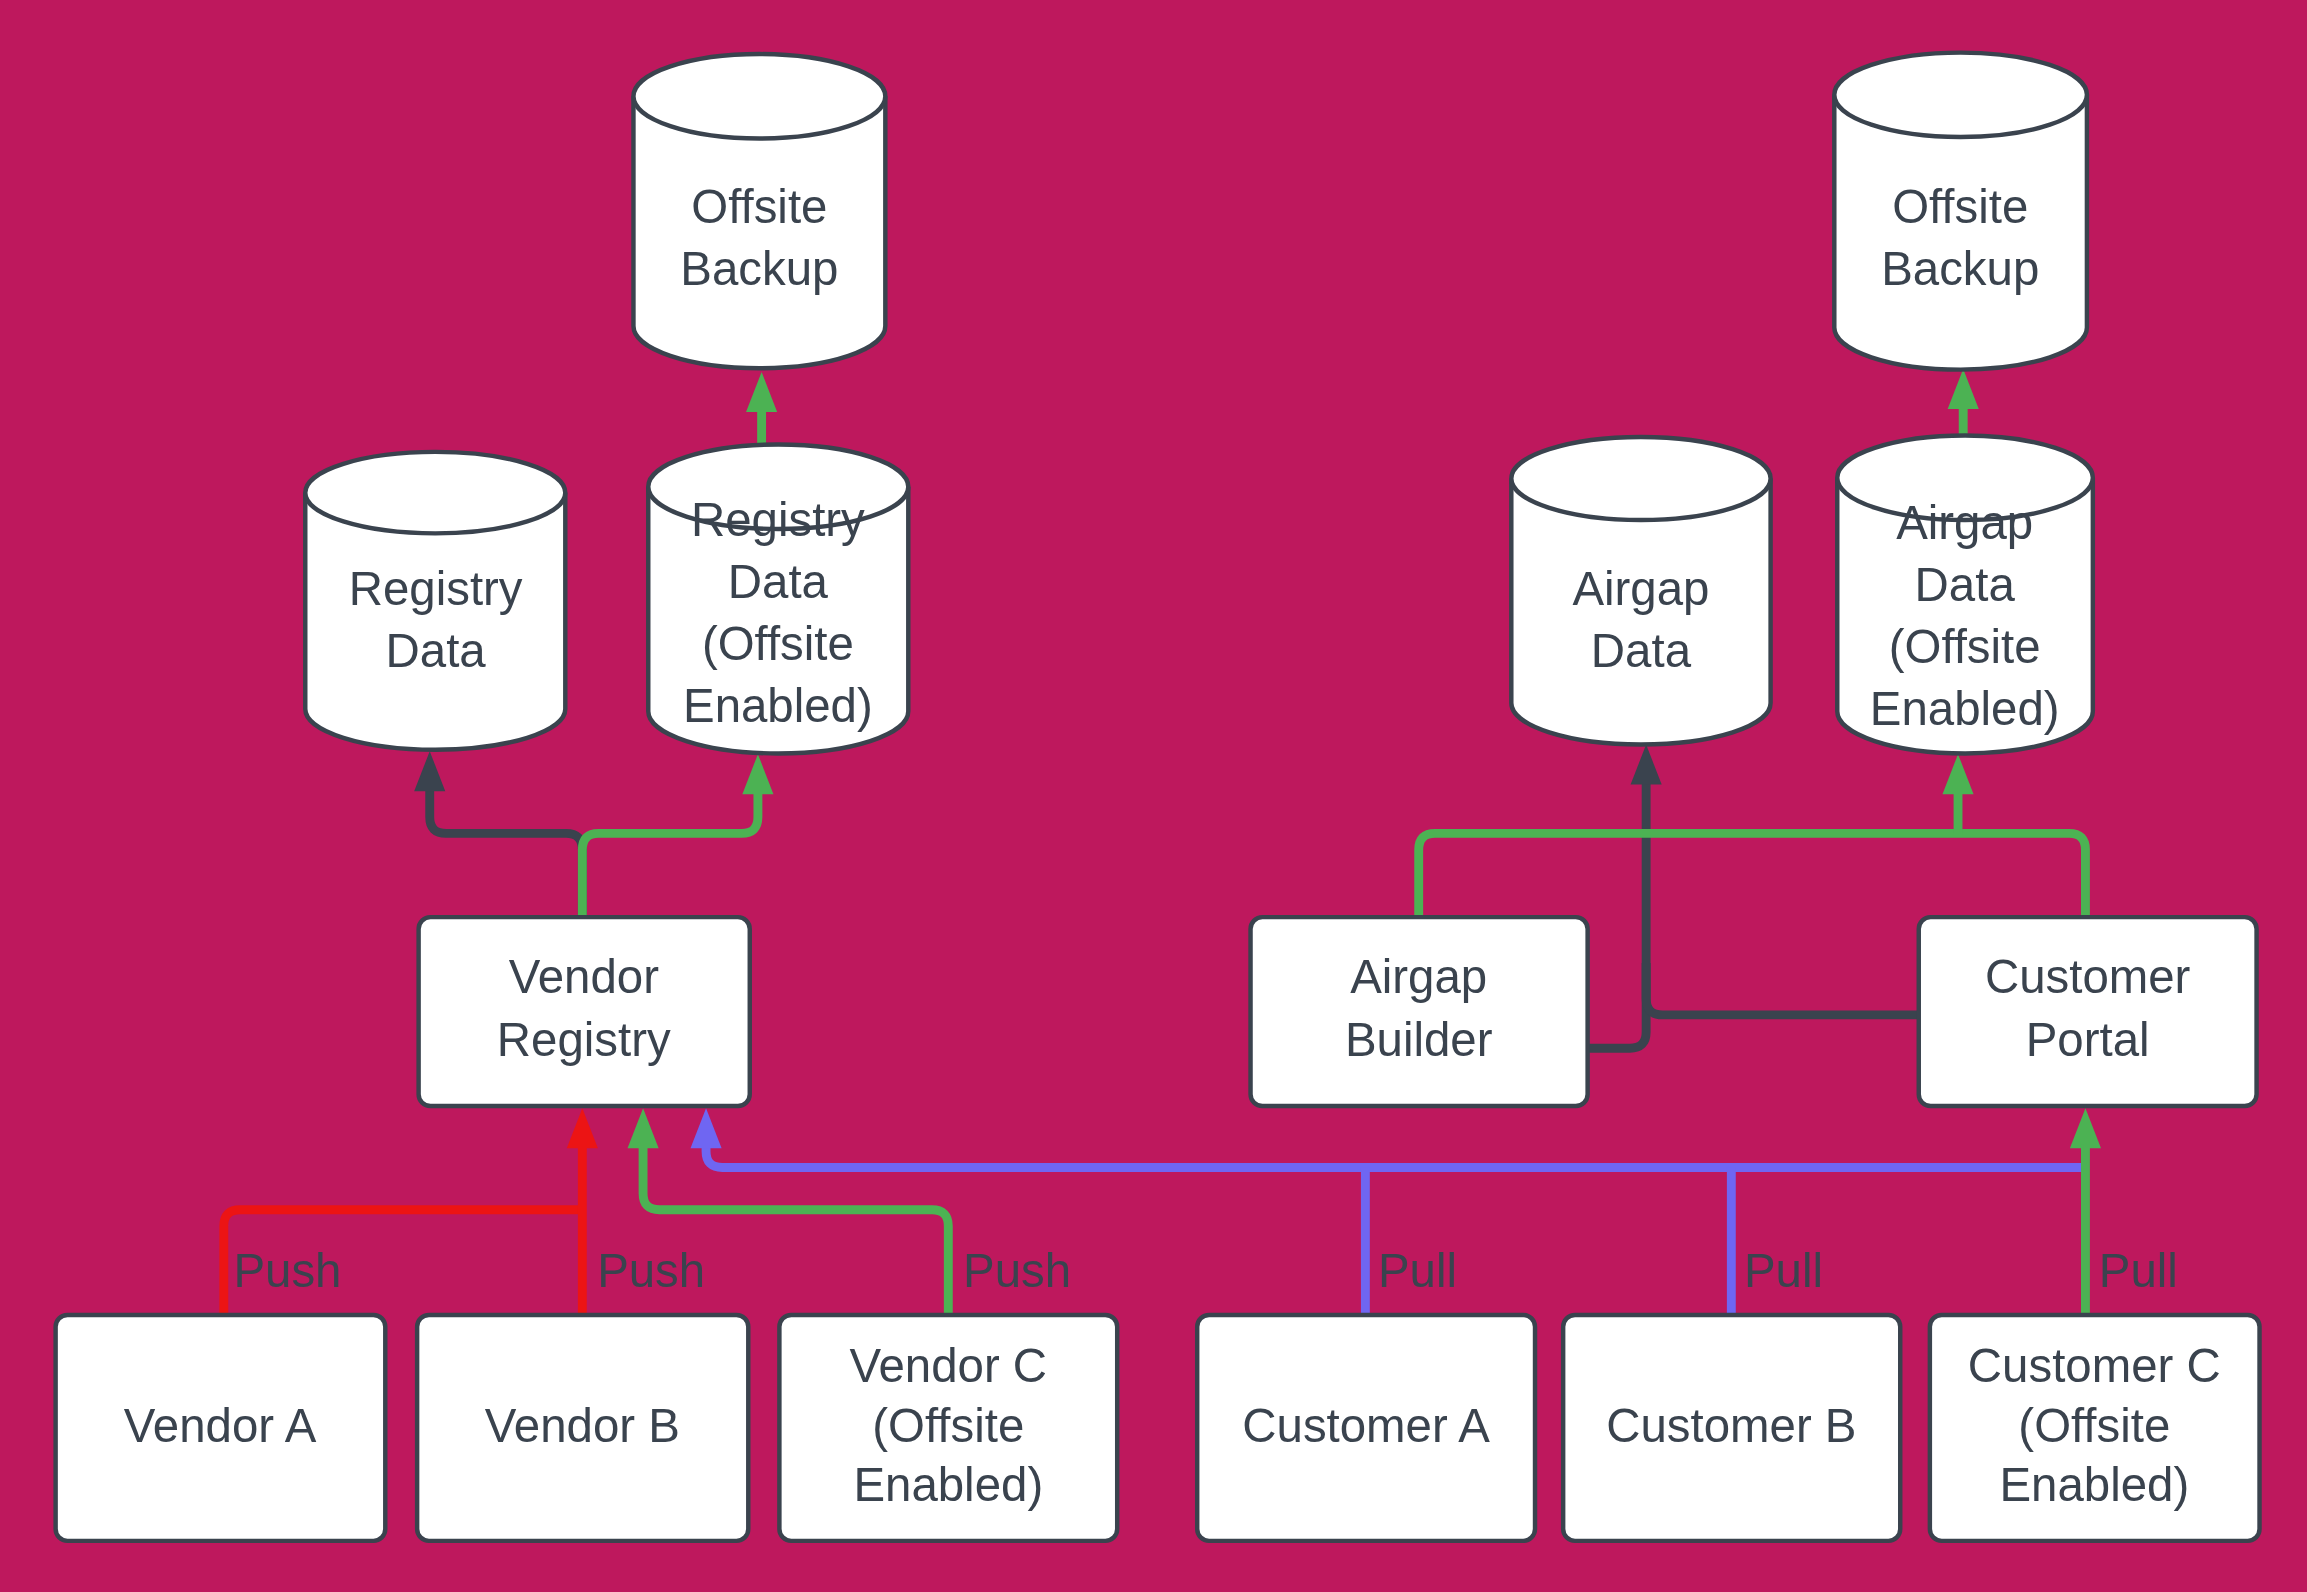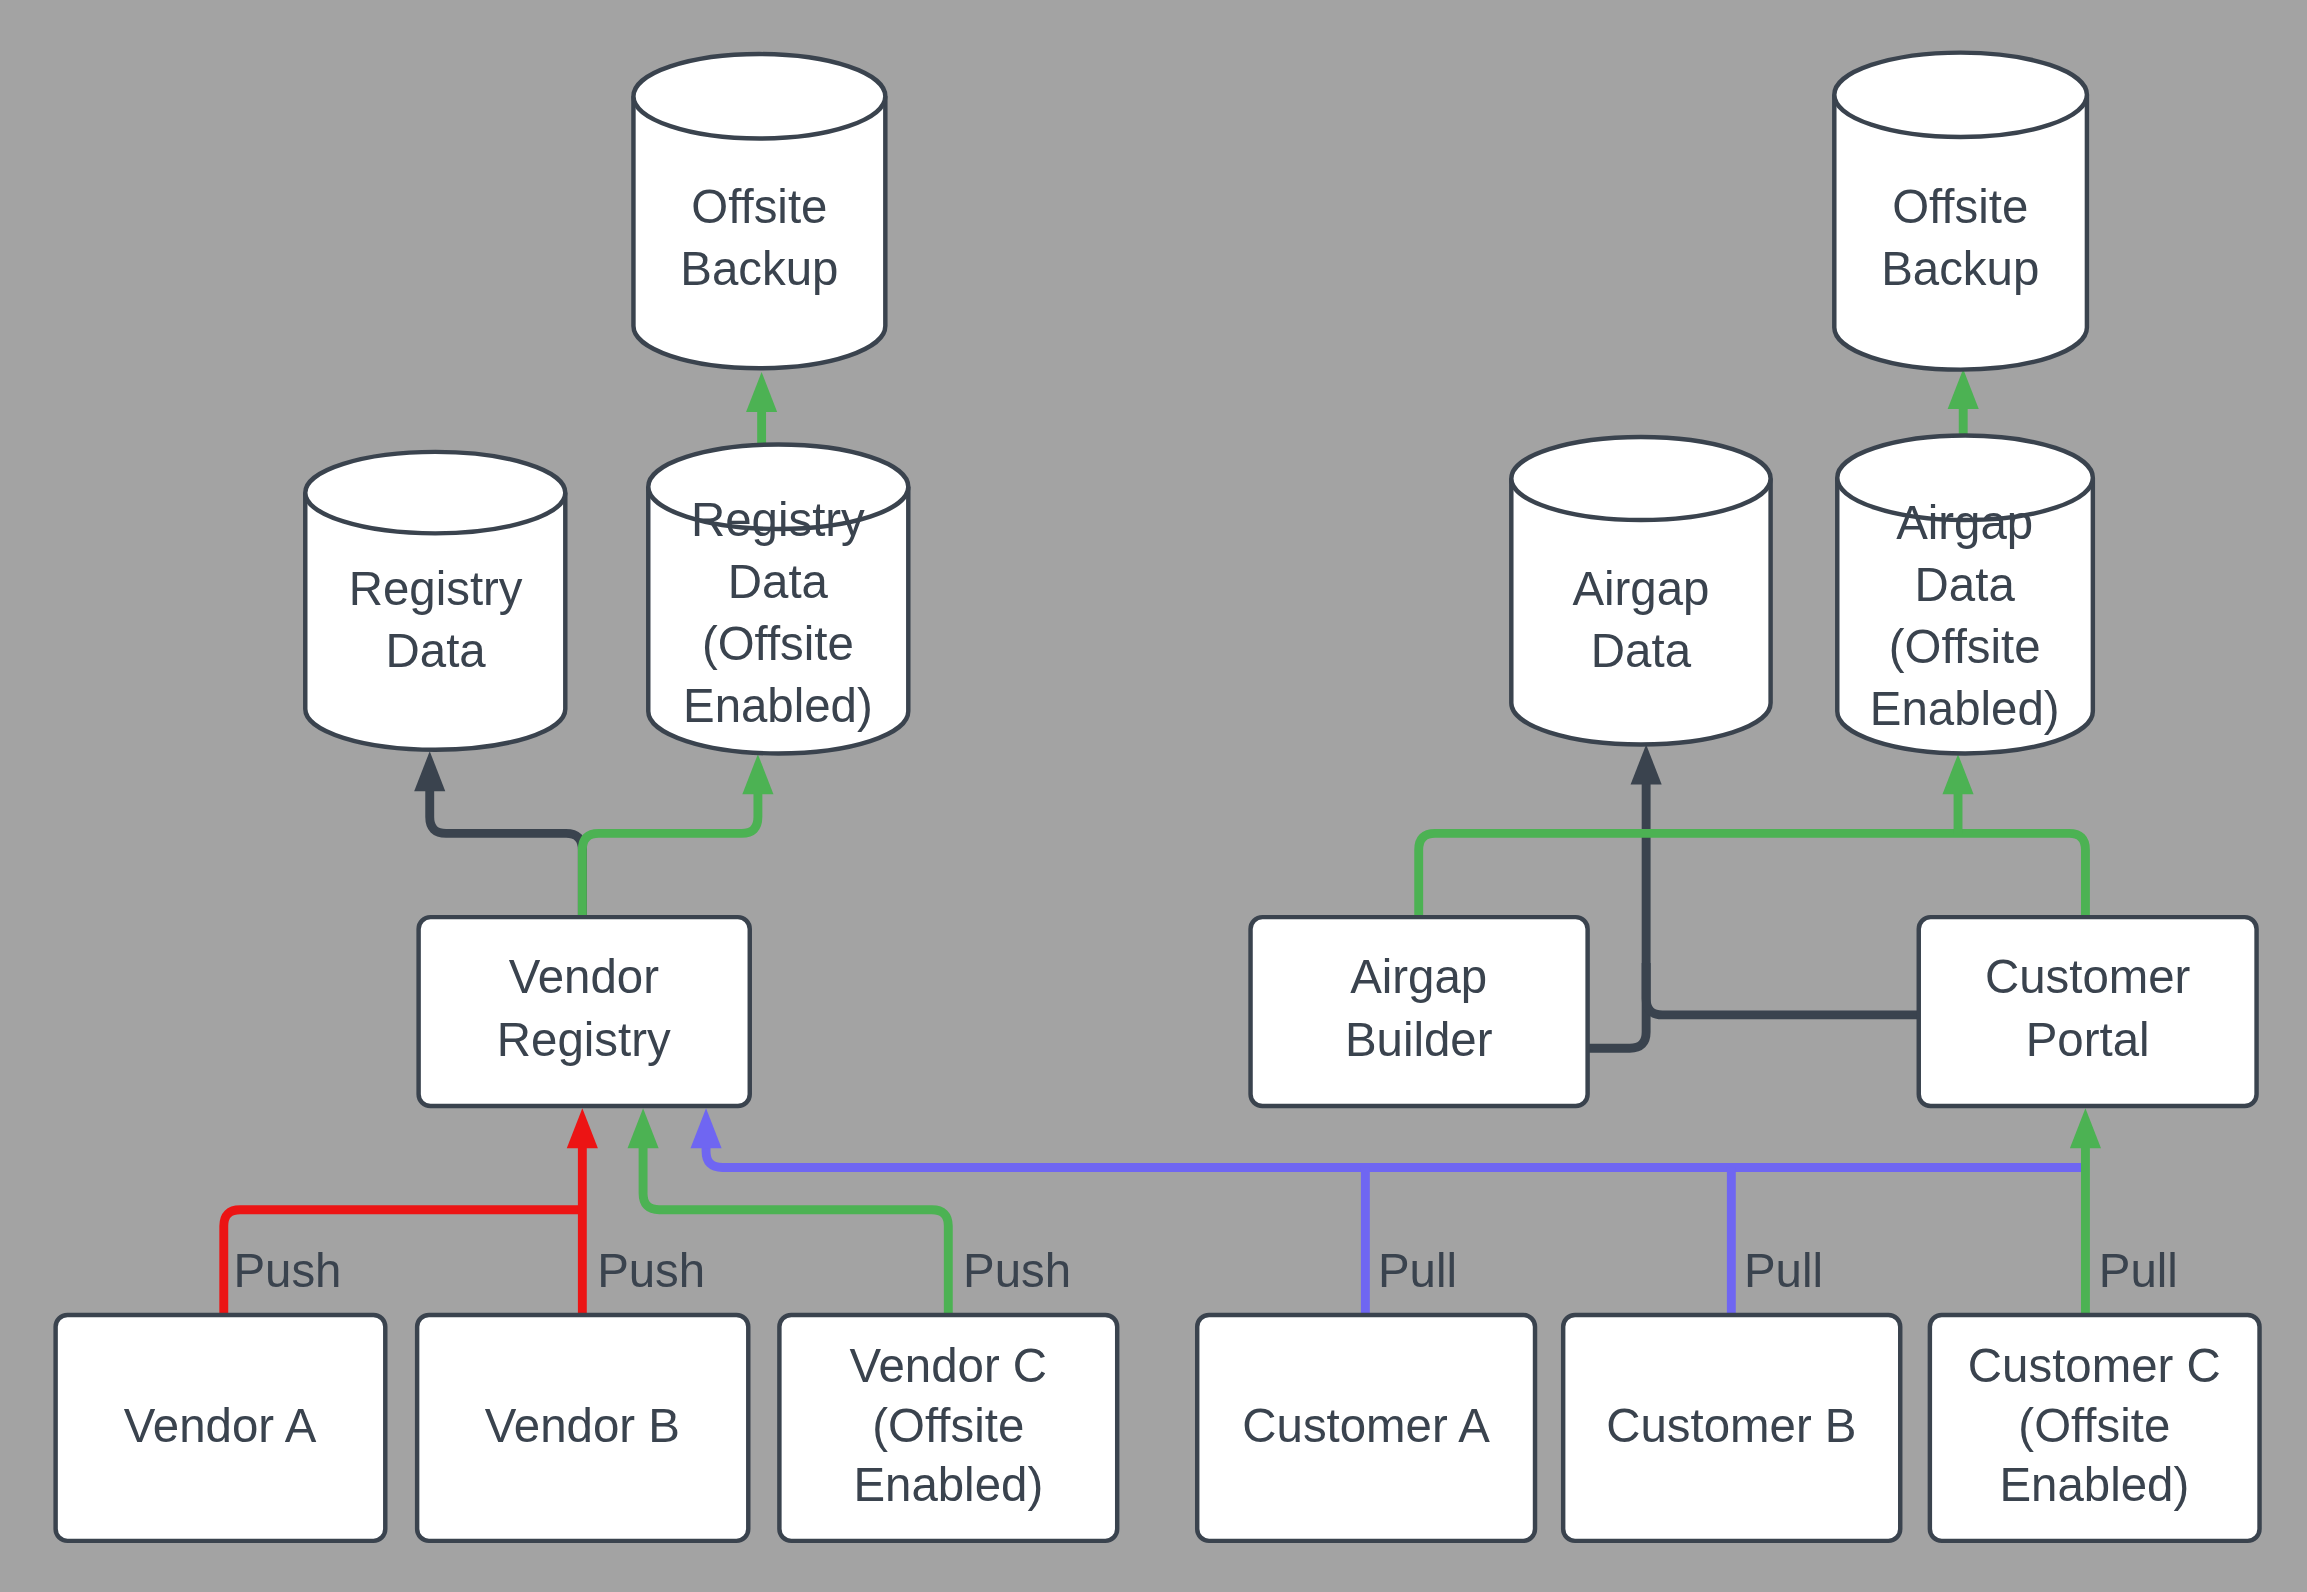--- a/index.html
+++ b/index.html
@@ -1,16 +1,16 @@
 <!DOCTYPE html>
 <html style="font-size:12px"><head>
 <meta charset="utf-8">
 <style>
   html,body{margin:0;padding:0;background:#ffffff;}
-  .canvas{width:2307px;height:1592px;background:#a3a3a3;}
+  .canvas{width:2307px;height:1592px;background:#be185d;}
   svg{display:block;}
   svg text{
     font-family:"Liberation Sans", sans-serif;
     fill:#3a434e;
   }
   .node-label{font-size:64px;text-anchor:middle;dominant-baseline:middle;}
   .edge-label{font-size:64px;text-anchor:start;dominant-baseline:middle;}
   .shape{fill:#ffffff;stroke:#3a434e;stroke-width:6px;}
   .edge{fill:none;stroke-width:12px;stroke-linecap:butt;stroke-linejoin:round;}
   .e-dark{stroke:#3a434e;}

